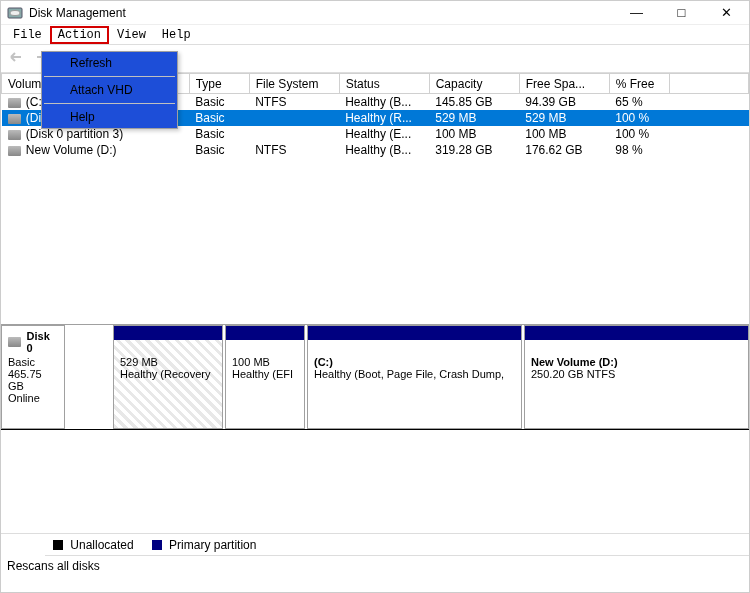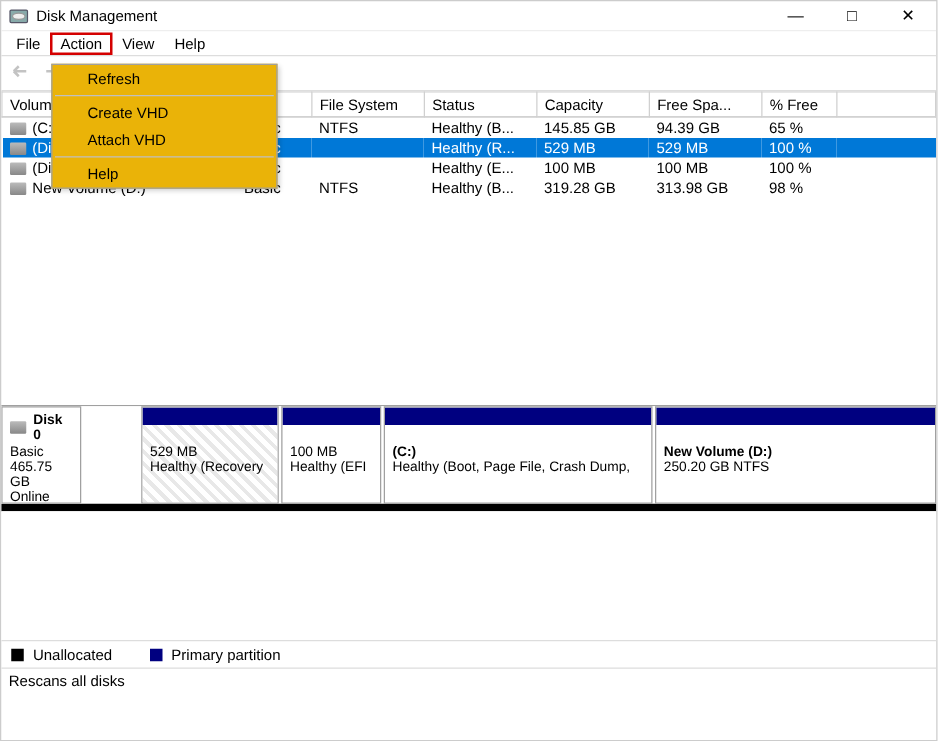--- a/index.html
+++ b/index.html
@@ -39,33 +39,34 @@
     .menubar {
       height: 20px;
       display: flex;
       align-items: center;
       padding-left: 4px;
       border-bottom: 1px solid #ddd;
     }
     .menubar .menu-item {
       padding: 2px 8px;
       cursor: default;
+      font-family: Liberation Mono, monospace;
     }
     .menubar .menu-item.highlighted {
       border: 2px solid #d40000;
       padding: 0 6px;
       text-align: center;
     }
     
     .dropdown {
       position: absolute;
       top: 50px;
       left: 40px;
-      width: 181px;
-      background: #eab308;
+      width: 137px;
+      background: #1d4ed8;
       border: 1px solid #a0a0a0;
       box-shadow: 2px 2px 4px rgba(0,0,0,0.2);
       z-index: 100;
     }
     .dropdown .dd-item {
       padding: 4px 8px 4px 28px;
       font-size: 12px;
       cursor: default;
     }
     .dropdown .dd-item.highlight {
@@ -109,24 +110,24 @@
       background: #0078d7;
       color: #fff;
     }
     .upper-pane {
       height: 252px;
       overflow: hidden;
       border-bottom: 1px solid #a0a0a0;
     }
     
     .graph-pane {
-      height: 84px;
-      background: #fff;
-      display: flex;
-      border-bottom: 6px solid #000000;
+      height: 105px;
+      background: #fff;
+      display: flex;
+      border-bottom: 1px solid #000000;
       gap: 48px;
     }
     .disk-label {
       width: 103px;
       border: 1px solid #a0a0a0;
       border-right: 1px solid #a0a0a0;
       padding: 4px 6px;
       font-size: 11px;
       background: #fff;
     }
@@ -166,23 +167,24 @@
       height: 104px;
       background: #fff;
       border-bottom: 1px solid #ddd;
     }
     
     .legend {
       height: 22px;
       display: flex;
       align-items: center;
       padding-left: 8px;
-      gap: 30px;
+      gap: 18px;
       font-size: 12px;
       border-bottom: 1px solid #ddd;
+      margin-left: 44px;
     }
     .legend .swatch {
       display: inline-block;
       width: 10px; height: 10px;
       margin-right: 4px;
       vertical-align: middle;
     }
     .sw-black { background: #000; }
     .sw-navy { background: #000080; }
     
@@ -299,21 +301,21 @@
           <td>100 %</td>
           <td></td>
         </tr>
         <tr>
           <td><span class="disk-icon-small"></span> New Volume (D:)</td>
           <td></td>
           <td>Basic</td>
           <td>NTFS</td>
           <td>Healthy (B...</td>
           <td>319.28 GB</td>
-          <td>313.98 GB</td>
+          <td>176.62 GB</td>
           <td>98 %</td>
           <td></td>
         </tr>
       </tbody>
   </table>
 </div>
 
 <div class="graph-pane">
   <div class="disk-label">
     <div class="disk-name">
@@ -367,17 +369,16 @@
     <span class="swatch sw-navy"></span>
     <span>Primary partition</span>
   </span>
 </div>
 
 <div class="statusbar">Rescans all disks</div>
 
 <div class="dropdown">
   <div class="dd-item">Refresh</div>
   <div class="dd-sep"></div>
-  <div class="dd-item">Create VHD</div>
   <div class="dd-item">Attach VHD</div>
   <div class="dd-sep"></div>
   <div class="dd-item">Help</div>
 </div>
 
 </body></html>

